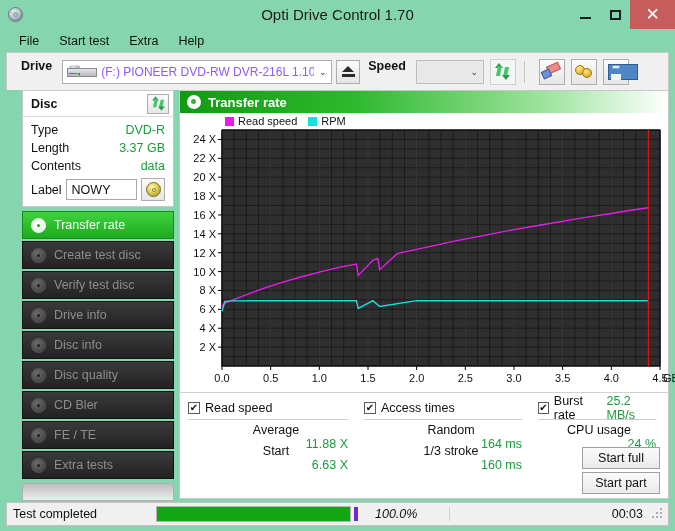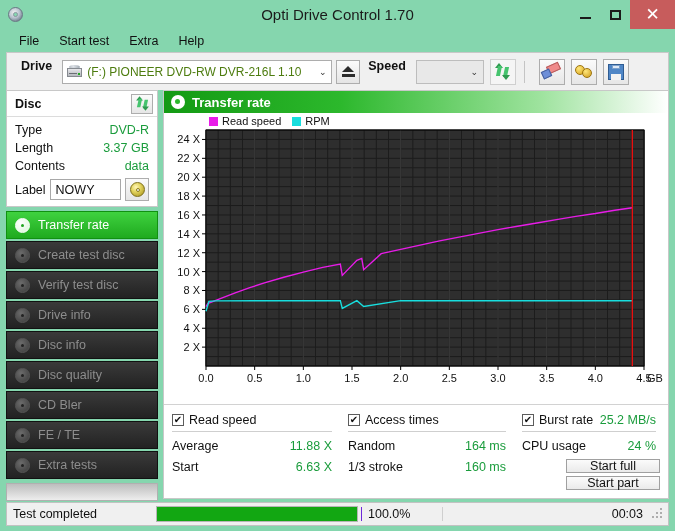--- a/index.html
+++ b/index.html
@@ -75,21 +75,21 @@
     position:absolute;left:0;top:3px;width:15px;height:9px;
     background:linear-gradient(#e7e7ea,#b4b7bd);border:1px solid #868a90;box-sizing:border-box;
   }
   .drive-ico .slot{position:absolute;left:2px;top:8px;width:8px;height:1px;background:#6b6f75;}
   .drive-ico .led{position:absolute;left:11px;top:8px;width:2px;height:2px;background:#22aa22;}
   .drive-ico .top{
     position:absolute;left:2px;top:0px;width:11px;height:4px;border-radius:50%;
     background:radial-gradient(circle at 40% 35%,#dfe3e8,#9aa3ad);
   }
   .combo-text{
-    font-size:12px;color:#4d7c0f;margin-left:5px;white-space:nowrap;overflow:hidden;
+    font-size:12px;color:#8b5cf6;margin-left:19px;white-space:nowrap;overflow:hidden;
     flex:1;
   }
   .combo-arrow{
     width:17px;text-align:center;font-size:9px;color:#333;flex:0 0 17px;
   }
   .tb-btn{
     width:26px;height:26px;border:1px solid #adadad;background:linear-gradient(#fbfbfb,#e6e6e6);
     margin-left:6px;display:flex;align-items:center;justify-content:center;box-sizing:border-box;
   }
   .tb-btn.flat{border:1px solid #cfcfcf;background:#f5f5f5;}
@@ -145,21 +145,21 @@
   }
   
   .ico-save{position:relative;width:16px;height:16px;}
   .ico-save .body{
     position:absolute;inset:0;background:#4f86c6;border:1px solid #2f5c92;box-sizing:border-box;
   }
   .ico-save .lbl{position:absolute;left:3px;bottom:0px;width:10px;height:6px;background:#f2f2f2;}
   .ico-save .sh{position:absolute;left:4px;top:1px;width:8px;height:4px;background:#dfe9f5;border:1px solid #7ba0cc;box-sizing:border-box;}
 
   
-  .body{flex:1;display:flex;padding:0 6px 0 6px;min-height:0;}
+  .body{flex:1;display:flex;padding:0 6px 0 22px;min-height:0;}
   .sidebar{
     width:152px;flex:0 0 152px;display:flex;flex-direction:column;min-height:0;
   }
   .panel{
     background:#fff;border:1px solid #c8c8c8;box-sizing:border-box;
   }
   .disc-head{
     height:25px;display:flex;align-items:center;padding:0 4px 0 8px;
     border-bottom:1px solid #dcdcdc;
   }
@@ -266,43 +266,43 @@
   .sthead{display:flex;align-items:center;gap:5px;height:19px;}
   .cb{
     width:12px;height:12px;border:1px solid #5c5c5c;background:#fff;
     display:flex;align-items:center;justify-content:center;box-sizing:border-box;
     font-size:10px;color:#111;line-height:1;
   }
   .sthead .t{font-size:12.5px;color:#111;}
   .sthead .v{margin-left:auto;color:#1a9c3c;font-size:12.5px;padding-right:4px;}
   .hr{height:1px;background:#cfcfcf;margin:2px 16px 3px 0;}
   .hr.last{margin-right:4px;}
-  .strow{display:flex;align-items:center;height:21px;font-size:12.5px;}
+  .strow{display:flex;align-items:center;height:21px;font-size:12.5px;flex-direction:column;}
   .strow .k{color:#111;}
   .strow .v{margin-left:auto;color:#1a9c3c;padding-right:16px;}
   .stcol.c3 .strow .v{padding-right:4px;}
   .actbtn{
-    height:14px;border:1px solid #a0a0a0;background:linear-gradient(#fbfbfb,#eaeaea);
+    height:22px;border:1px solid #a0a0a0;background:linear-gradient(#fbfbfb,#eaeaea);
     display:flex;align-items:center;justify-content:center;font-size:12.5px;color:#111;
     margin-top:3px;margin-left:44px;box-sizing:border-box;
   }
 
   
   .statusbar{
     flex:0 0 24px;height:24px;margin:3px 6px 5px 6px;
     background:#f0f0f0;border:1px solid #c2c2c2;
     display:flex;align-items:center;box-sizing:border-box;
   }
   .sb-text{font-size:12.5px;color:#111;padding-left:6px;width:140px;}
   .sb-prog{
     flex:1;height:16px;border:1px solid #b6b6b6;background:#fff;margin:0 3px;
     box-sizing:border-box;position:relative;max-width:300px;
   }
   .sb-prog .fill{position:absolute;left:0;top:0;bottom:0;background:#12a712;}
-  .sb-pct{width:74px;font-size:12.5px;color:#111;padding-left:6px;border-left:1px solid #6d28d9;}
+  .sb-pct{width:74px;font-size:12.5px;color:#111;padding-left:17px;border-left:4px solid #6d28d9;font-style:italic;}
   .sb-time{flex:1;text-align:right;font-size:12.5px;color:#111;padding-right:8px;border-left:1px solid #cfcfcf;}
   .sb-grip{width:14px;height:14px;margin-right:3px;position:relative;}
   .sb-grip i{position:absolute;width:2px;height:2px;background:#adadad;}
 </style>
 </head>
 <body>
 
 <div class="window">
 
   <div class="titlebar">

